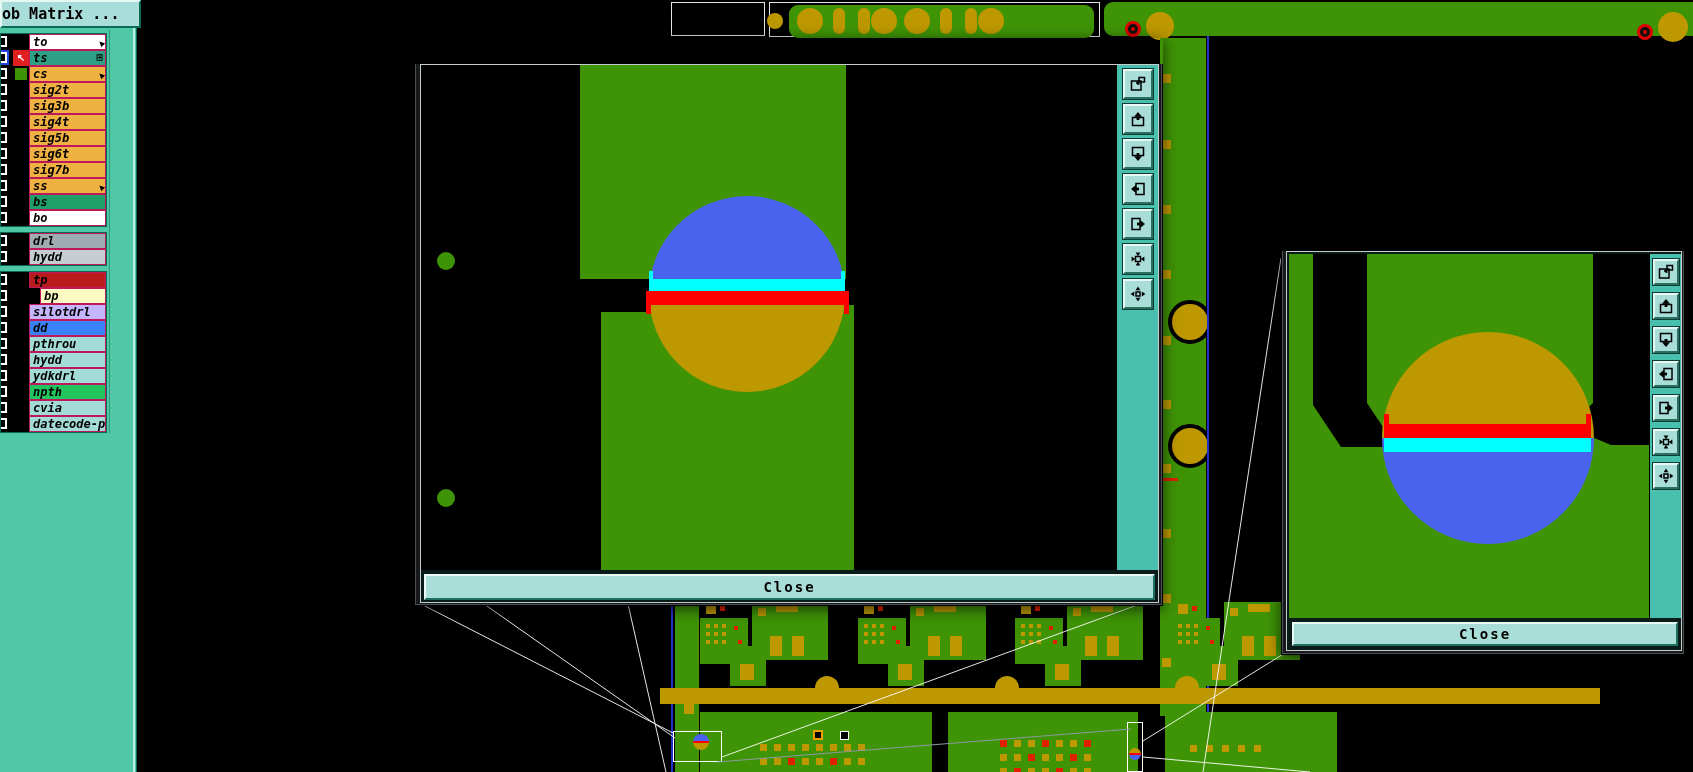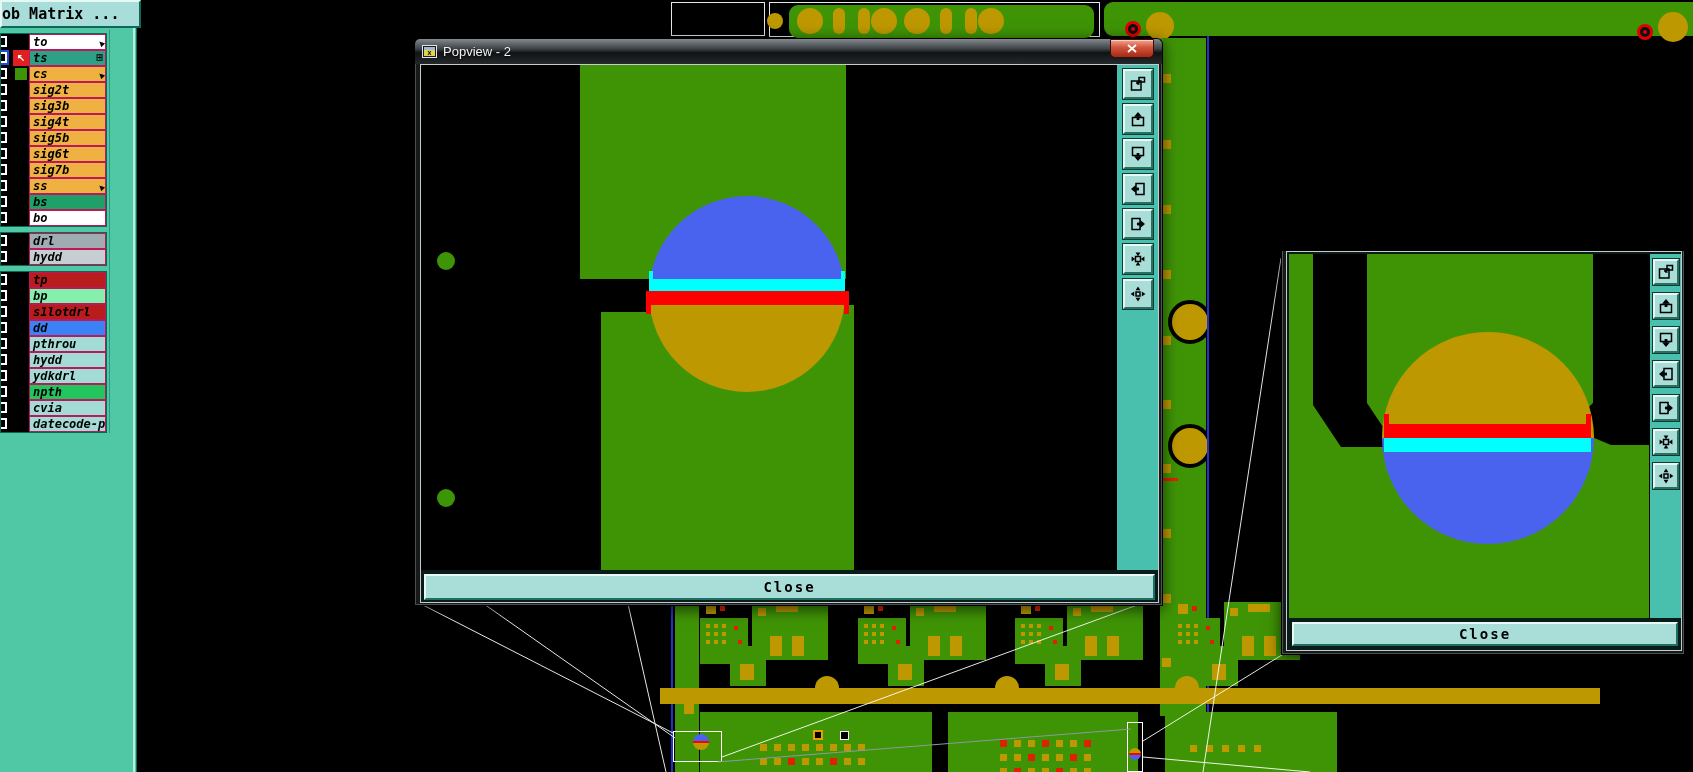--- a/index.html
+++ b/index.html
@@ -413,28 +413,28 @@
               <div class="chk"></div>
             </div>
             <div class="c-ico"></div>
             <div class="c-name" style="background: #b91c1c;">tp</div>
           </div>
           <div class="lrow">
             <div class="c-chk">
               <div class="chk"></div>
             </div>
             <div class="c-ico"></div>
-            <div class="c-name" style="background: #86efac;">bp</div>
-          </div>
-          <div class="lrow">
-            <div class="c-chk">
-              <div class="chk"></div>
-            </div>
-            <div class="c-ico"></div>
-            <div class="c-name" style="background: #b91c1c;">s1lotdrl</div>
+            <div class="c-name" style="background: #fef9c3; margin-left: 11px;">bp</div>
+          </div>
+          <div class="lrow">
+            <div class="c-chk">
+              <div class="chk"></div>
+            </div>
+            <div class="c-ico"></div>
+            <div class="c-name" style="background: #c4b5fd;">s1lotdrl</div>
           </div>
           <div class="lrow">
             <div class="c-chk">
               <div class="chk"></div>
             </div>
             <div class="c-ico"></div>
             <div class="c-name" style="background: #3b82f6;">dd</div>
           </div>
           <div class="lrow">
             <div class="c-chk">
@@ -476,32 +476,20 @@
               <div class="chk"></div>
             </div>
             <div class="c-ico"></div>
             <div class="c-name" style="background: rgb(163, 219, 214);">datecode-pt</div>
           </div>
         </div>
       </div>
   </div>
 
   <div class="win" id="pv2" style="left:414px;top:38px;width:749px;height:568px;z-index:50;">
-    <div class="tbar">
-      <div class="wicon">
-          <div class="ws"></div>
-          <div class="wb">x</div>
-        </div>
-      <div class="ttl">Popview - 2</div>
-      <div class="xbtn red">
-        <svg width="10" height="9">
-            <path d="M1,1 L9,8 M9,1 L1,8" stroke="#fff" stroke-width="1.8" fill="none"></path>
-          </svg>
-      </div>
-    </div>
     <div class="wbody">
       <div class="client" style="left:6px;top:1px;width:737px;height:537px;">
         <div class="viewport" style="left:0;top:0;width:695px;height:505px;">
           <div class="abs green" style="left:159px;top:0;width:266px;height:214px;"></div>
           <div class="abs green" style="left:180px;top:240px;width:253px;height:265px;"></div>
           <div class="abs" style="left:159px;top:214px;width:70px;height:33px;background:#000;"></div>
           <div class="abs circ" style="left:228px;top:131px;width:196px;height:196px;background:linear-gradient(#4a63ef 0 50%,#bd9800 50% 100%);"></div>
           <div class="abs stripe-c" style="left:228px;top:214px;width:196px;height:12px;"></div>
           <div class="abs stripe-r" style="left:225px;top:226px;width:203px;height:14px;"></div>
           <div class="abs stripe-r" style="left:225px;top:240px;width:5px;height:9px;"></div>

